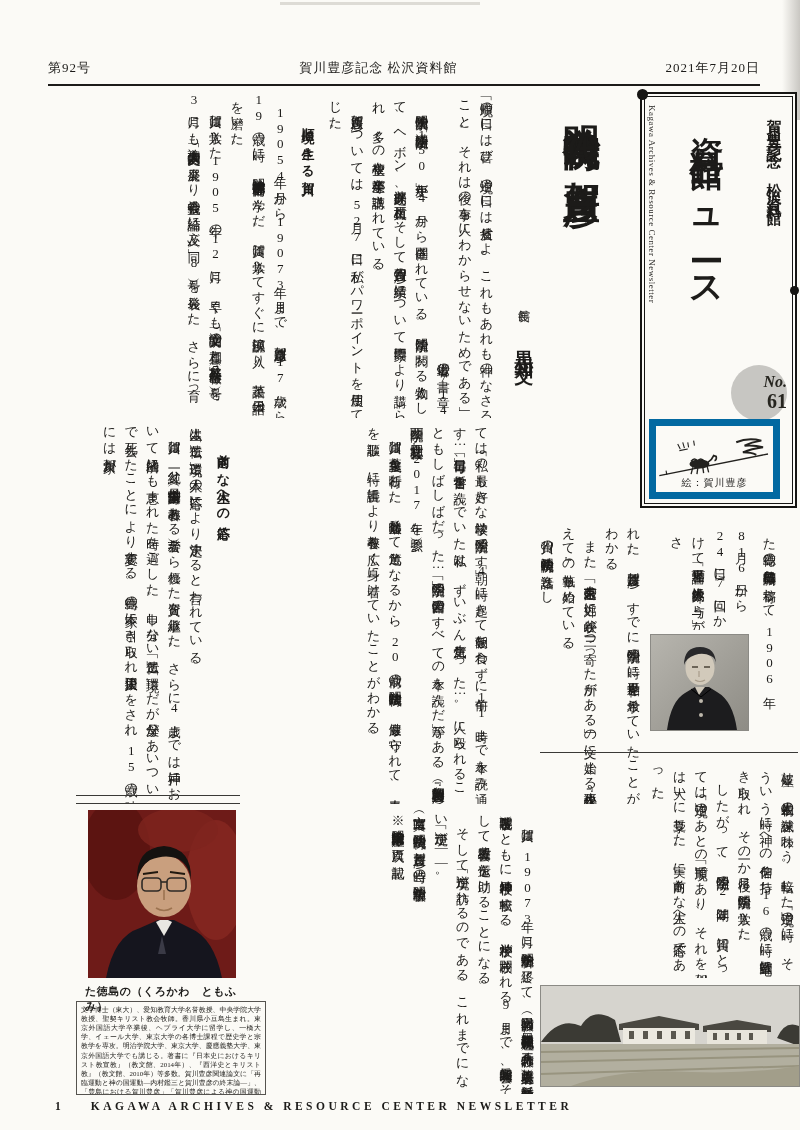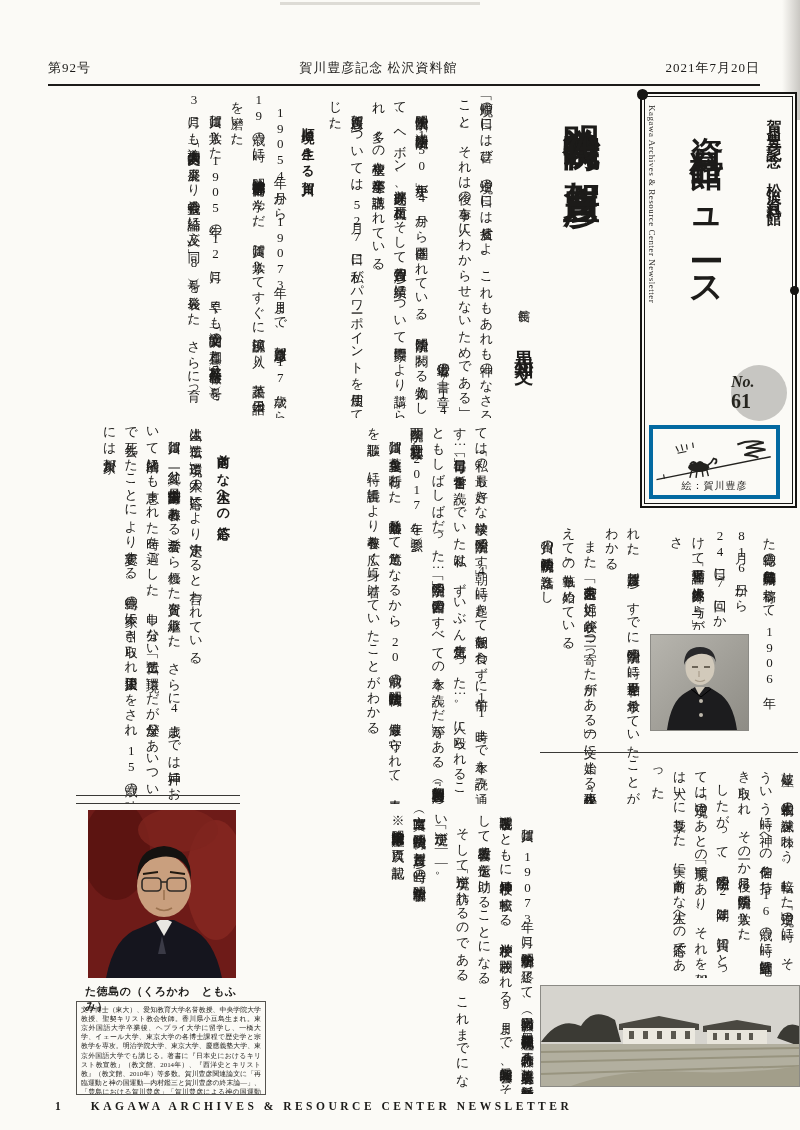--- a/index.html
+++ b/index.html
@@ -12,24 +12,24 @@
   
   .hdr{left:48px;top:56px;width:712px;height:24px;display:flex;justify-content:space-between;align-items:center;font-size:13px;letter-spacing:1px;}
   .hdr-rule{left:48px;top:84px;width:712px;height:2px;background:#1c1b19;}
   
   .masthead{left:640px;top:92px;width:153px;height:412px;border:2px solid #161513;background:#fbfaf6;}
   .masthead-inner{position:absolute;inset:2px;border:1px solid #161513;}
   .notch{position:absolute;background:#161513;border-radius:50%;}
   .mh-small{position:absolute;top:10px;right:9px;height:318px;writing-mode:vertical-rl;text-orientation:upright;font-size:15px;letter-spacing:7px;font-weight:600;}
   .mh-big{position:absolute;top:12px;left:38px;height:324px;writing-mode:vertical-rl;text-orientation:upright;font-size:34px;font-weight:bold;letter-spacing:11px;}
   .mh-eng{position:absolute;top:8px;left:2px;height:330px;writing-mode:vertical-rl;font-size:9px;letter-spacing:.5px;color:#2a2927;}
-  .issue-badge{position:absolute;right:5px;top:268px;width:56px;height:56px;border-radius:50%;background:#c7c6c2;color:#26251f;text-align:left;font-weight:bold;line-height:1.05;padding-top:9px;box-sizing:border-box;}
+  .issue-badge{position:absolute;right:5px;top:268px;width:56px;height:56px;border-radius:50%;background:#c7c6c2;color:#26251f;text-align:right;font-weight:bold;line-height:1.05;padding-top:9px;box-sizing:border-box;}
   .issue-badge .l1{font-size:16px;display:block;font-style:italic;}
   .issue-badge .l2{font-size:20px;display:block;}
-  .camel-box{position:absolute;left:4px;right:12px;bottom:4px;height:66px;border:4px solid #0369a1;}
+  .camel-box{position:absolute;left:4px;right:12px;bottom:4px;height:66px;border:7px solid #0369a1;}
   .camel-box svg{display:block;}
   .camel-cap{position:absolute;bottom:2px;left:0;right:0;text-align:center;font-size:10px;letter-spacing:1px;}
   
   .headline{left:538px;top:96px;width:62px;height:392px;writing-mode:vertical-rl;text-orientation:upright;font-size:37px;font-weight:bold;letter-spacing:2px;line-height:1.0;}
   .byline{left:500px;top:300px;width:34px;height:200px;writing-mode:vertical-rl;text-orientation:upright;line-height:1.0;}
   .byline .role{font-size:12px;letter-spacing:2px;}
   .byline .name{font-size:19px;font-weight:600;letter-spacing:5px;margin-top:14px;}
   
   .vtx{writing-mode:vertical-rl;text-orientation:upright;font-size:13px;line-height:1.66;letter-spacing:.5px;overflow:hidden;}
   .vtx p{margin:0;}

